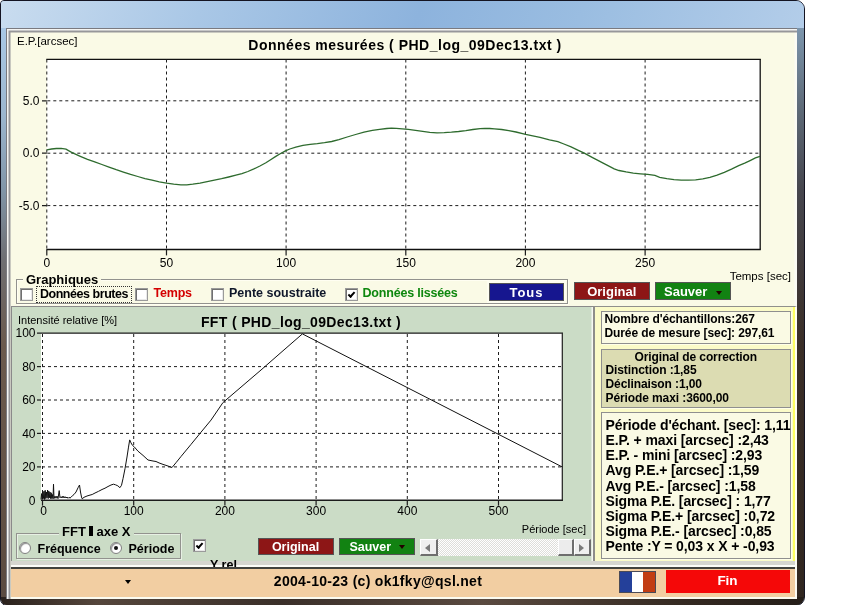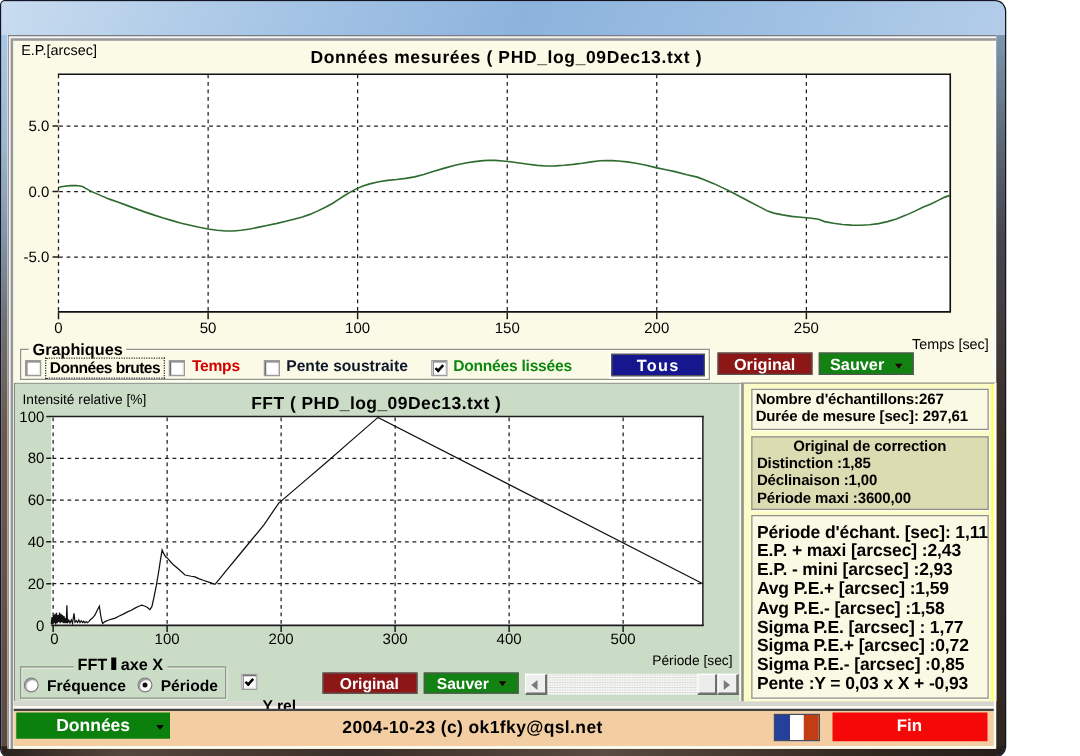--- a/index.html
+++ b/index.html
@@ -88,21 +88,20 @@
   <div class="abs" style="left:599.5px;top:347.5px;width:190.5px;height:59px;background:#dcdcb2;border:1px solid #8f8f8f;box-shadow:1px 1px 0 #ffffe8;">
     <div class="bold nw" style="font-size:12px;line-height:13.7px;padding:1px 0 0 4px;letter-spacing:-0.1px;"><span style="display:block;text-align:center;padding-right:4px;">Original de correction</span>Distinction :1,85<br>Déclinaison :1,00<br>Période maxi :3600,00</div>
   </div>
   <div class="abs" style="left:599.5px;top:411px;width:190.5px;height:146.5px;background:#fafae4;border:1px solid #8f8f8f;box-shadow:1px 1px 0 #ffffe8;">
     <div class="bold nw" style="font-size:14px;line-height:15.15px;padding:5px 0 0 4px;letter-spacing:-0.1px;">Période d'échant. [sec]: 1,11<br>E.P. + maxi [arcsec] :2,43<br>E.P. - mini [arcsec] :2,93<br>Avg P.E.+ [arcsec] :1,59<br>Avg P.E.- [arcsec] :1,58<br>Sigma P.E. [arcsec] : 1,77<br>Sigma P.E.+ [arcsec] :0,72<br>Sigma P.E.- [arcsec] :0,85<br>Pente :Y = 0,03 x X + -0,93</div>
   </div>
 
   <div class="abs" style="left:10px;top:566px;width:784px;height:2.3px;background:#42423e;"></div>
   <div class="abs" style="left:10px;top:568.3px;width:784px;height:27.7px;background:#f2cea2;"></div>
   <div class="abs" style="left:10px;top:596px;width:784px;height:1.6px;background:#fbfbf0;"></div>
-  <div class="btn" style="left:12px;top:568.5px;width:123px;height:21.5px;background:#0c800c;font-size:14px;line-height:20px;border:none;">Données</div>
   <div class="abs arrow-d" style="left:124px;top:579px;border-left-width:3.5px;border-right-width:3.5px;border-top-width:4px;border-top-color:#000;"></div>
   <div class="abs bold nw" style="left:272px;top:571.5px;width:210px;text-align:center;font-size:14px;letter-spacing:0.3px;">2004-10-23 (c) ok1fky@qsl.net</div>
   <div class="abs" style="left:618px;top:570px;width:37px;height:21.5px;border:1px solid #4a4a57;background:#fff;">
     <div class="abs" style="left:0;top:0;width:12px;height:19.5px;background:#24409a;"></div>
     <div class="abs" style="left:23px;top:0;width:12px;height:19.5px;background:#c23d14;"></div>
   </div>
   <div class="btn" style="left:664.5px;top:569px;width:124px;height:23px;background:#f50808;font-size:13.5px;line-height:22px;border:none;">Fin</div>
 
   <svg class="abs" style="left:0;top:0;" width="805" height="605" viewBox="0 0 805 605" font-family="Liberation Sans, sans-serif">
 

